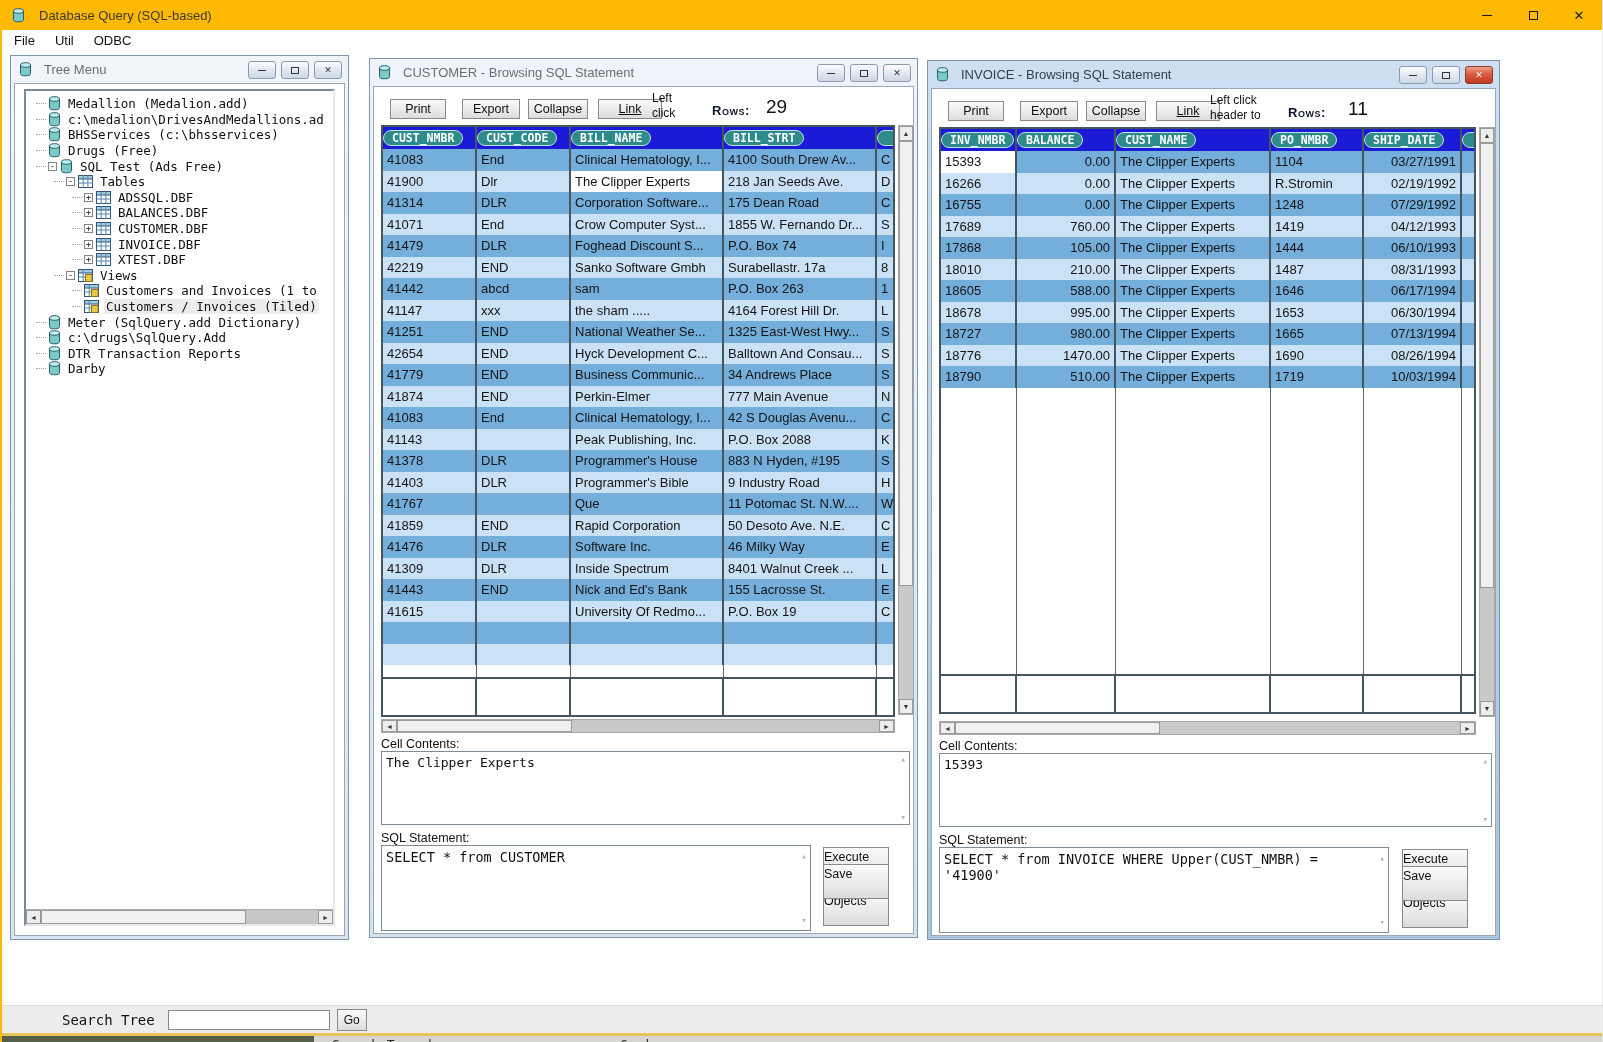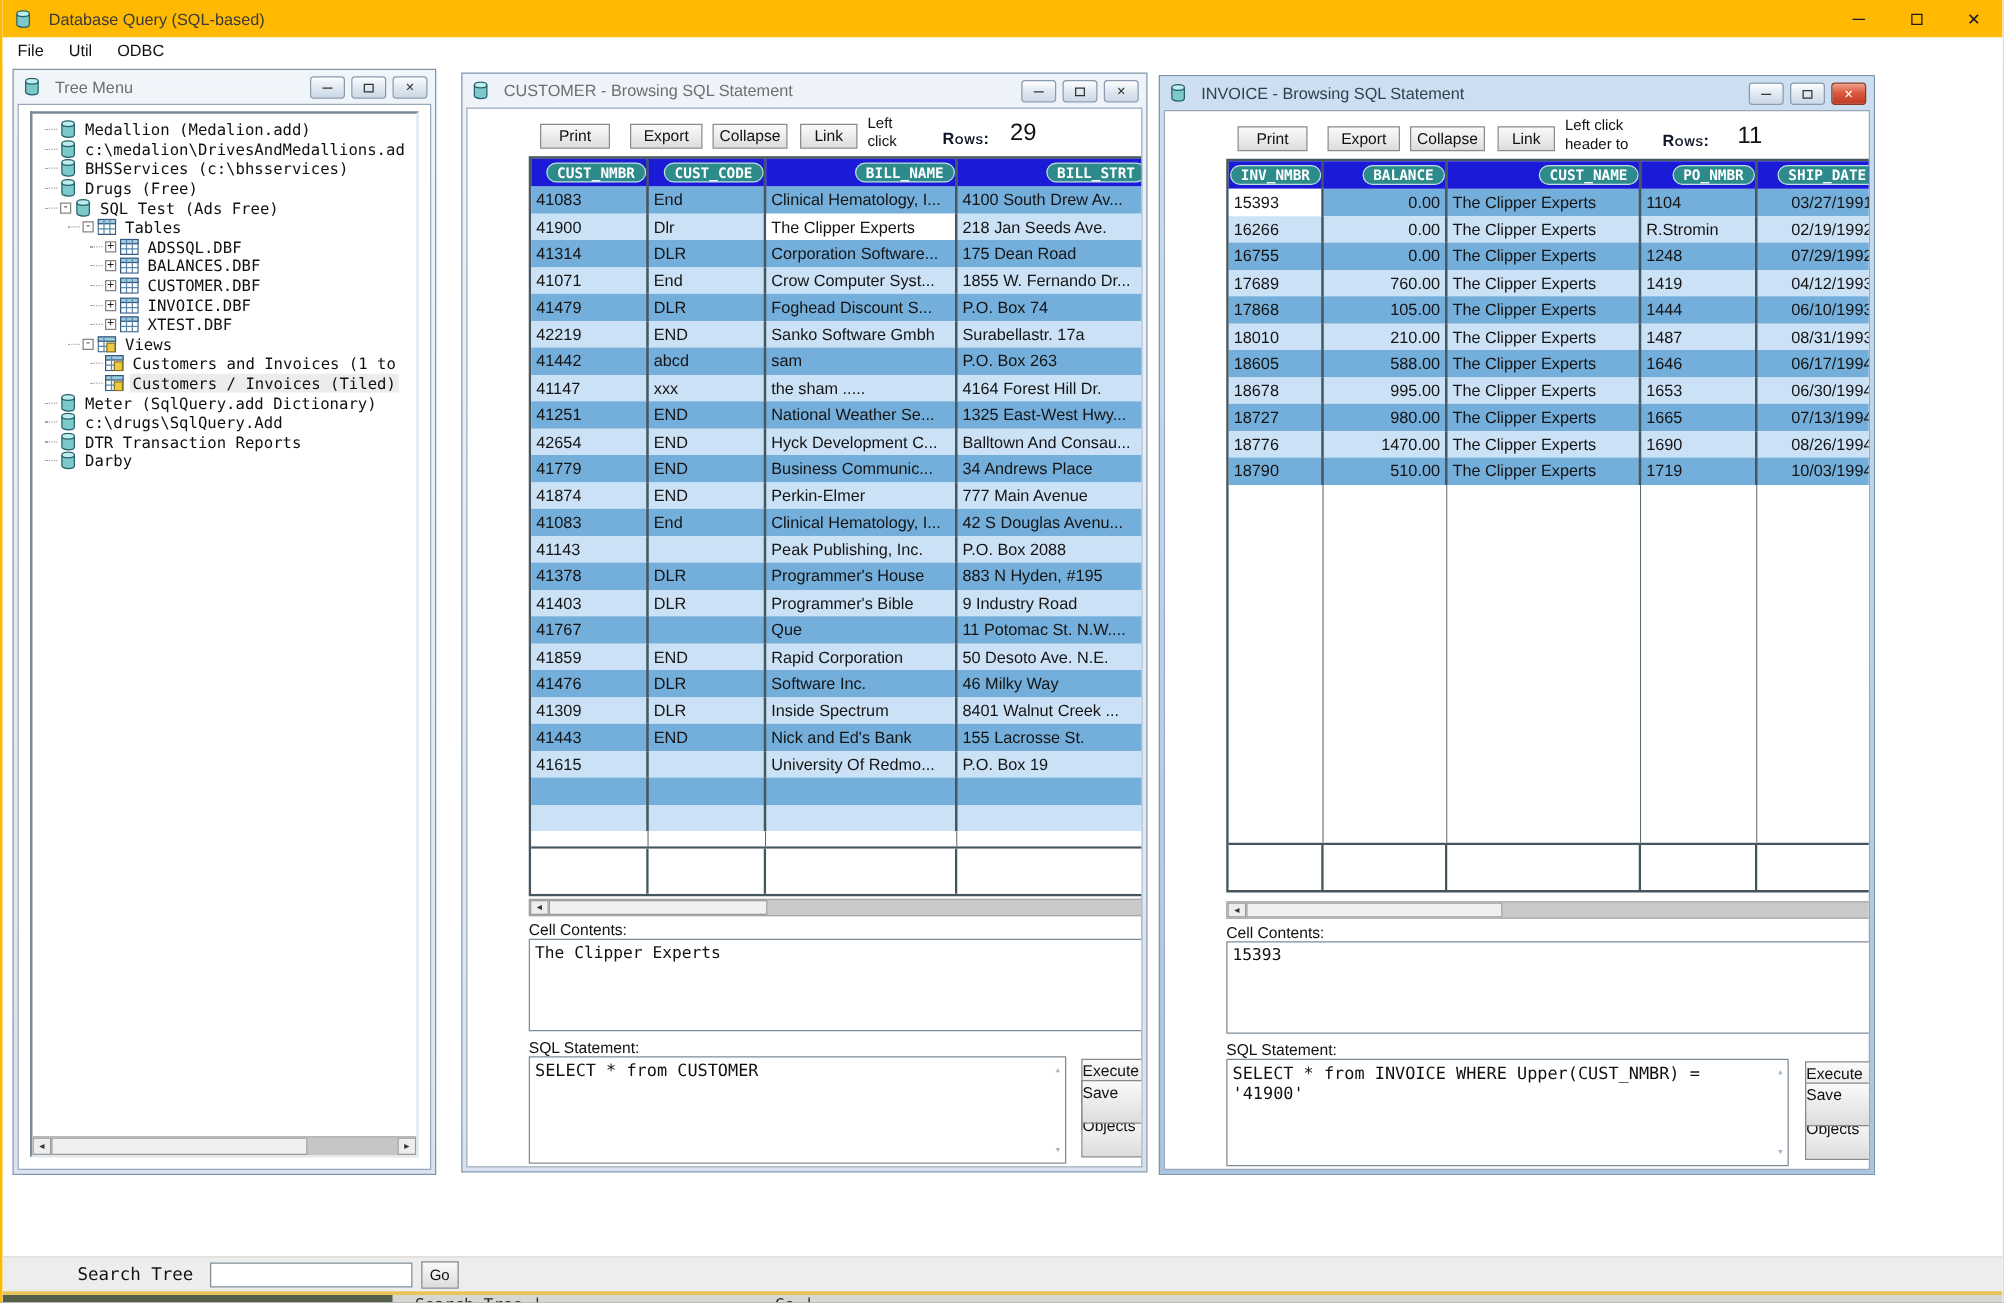--- a/index.html
+++ b/index.html
@@ -28,21 +28,21 @@
             font-size:13px; color:#6E6E6E; position:relative; }
 .titlebar .t-title { margin-left:7px; white-space:nowrap; }
 .win-controls { position:absolute; top:5px; right:6px; display:flex; gap:5px; }
 .wc-btn { width:28px; height:18px; border:1px solid #8A9BAD; border-radius:3px;
           background:linear-gradient(#FDFEFF,#E3EAF2 45%,#CBD8E6);
           display:flex; align-items:center; justify-content:center; font-size:9px; color:#333; }
 .wc-btn .glyph-min { width:8px; border-bottom:1px solid #333; }
 .wc-btn .glyph-max { width:8px; height:7px; border:1px solid #333; }
 .wc-close-active { background:linear-gradient(#F2A08D,#D95B40 45%,#C03A20); color:#FFF; border-color:#8E3A2A; }
 .window-body { position:absolute; left:3px; right:3px; top:27px; bottom:3px;
-               background:#FFF; border:1px solid #98A8B8;padding-left:42px; }
+               background:#FFF; border:1px solid #98A8B8; }
 
 .tree-window { left:8px; top:55px; width:339px; height:885px; background:linear-gradient(#F0F5FA,#D9E4F0); }
 .customer-window { left:367px; top:58px; width:549px; height:880px; background:linear-gradient(#EFF4FA,#D7E2EF); }
 .invoice-window { left:925px; top:60px; width:573px; height:880px; background:linear-gradient(#CDDFF1,#A9C4DE); }
 .invoice-window .titlebar { color:#30404F; }
 
 
 .tree-box { position:absolute; left:9px; top:5px; right:9px; bottom:9px; background:#FFF;
             border:2px solid; border-color:#7A8A99 #E4E9EE #E4E9EE #7A8A99; overflow:hidden; padding-top:5px; }
 .tree-row { height:15.6px; display:flex; align-items:center;
@@ -60,37 +60,37 @@
           font-size:7px; color:#333; display:flex; align-items:center; justify-content:center; }
 .th-left { left:0; } .th-right { right:0; }
 .th-thumb { position:absolute; left:15px; top:0; width:205px; height:14px; background:#F0F0F0; border:1px solid #9A9A9A; }
 
 
 .browse-body { position:relative; width:100%; height:100%; overflow:hidden; }
 .tb-btn { position:absolute; top:12px; height:20px; border:1px solid #8A8A8A;
           background:linear-gradient(#FAFAFA,#E9E9E9 60%,#DCDCDC);
           font-size:12.5px; color:#111; text-align:center; line-height:18px; }
 .tb-print { left:16px; width:56px; } .tb-export { left:88px; width:58px; }
-.tb-collapse { left:154px; width:60px; } .tb-link { left:224px; width:46px; }
+.tb-collapse { left:154px; width:60px; } .tb-link { left:224px; width:64px;text-decoration:underline; }
 .hint { position:absolute; left:278px; top:4px; width:58px; height:37px; overflow:hidden;
         font-size:12px; line-height:14.5px; color:#111; }
 .hint-more { letter-spacing:1px; }
 .rows-label { position:absolute; top:16px; font-weight:bold; color:#0f172a; font-size:13px;
               font-variant:small-caps; letter-spacing:.5px; }
 .rows-value { position:absolute; top:9px; font-size:19px; color:#111; }
 .customer-window .rows-label { left:338px; } .customer-window .rows-value { left:392px; }
 .invoice-window .rows-label { left:356px; } .invoice-window .rows-value { left:416px; }
 
 .grid-zone { position:absolute; left:7px; top:38px; display:flex; align-items:flex-start; }
 .grid { border:2px solid #46565E; background:#FFF; }
 .ggrid { display:grid; }
 .customer-window .ggrid { grid-template-columns:94px 94px 153px 153px 16px; }
 .invoice-window  .ggrid { grid-template-columns:76px 99px 155px 93px 98px 12px; }
 .hcell { height:22px; background:#1B1BD7; border-right:2px solid #46565E;
-         display:flex; align-items:center; justify-content:flex-end; overflow:hidden; }
+         display:flex; align-items:center; justify-content:flex-start; overflow:hidden; }
 .hcell:last-child { border-right:none; }
 .pill { background:#2E8B8B; border:1px solid #BFE0E0; border-radius:8px; color:#FFF;
         font-family:"DejaVu Sans Mono",monospace; font-weight:bold; font-size:11.5px;
         padding:0 8px; line-height:14px; white-space:nowrap; }
 .pill-sliver { width:24px; height:16px; padding:0; margin-right:-16px; }
 .grid-row .cell { height:21.5px; line-height:21.5px; border-right:2px solid #46565E; padding:0 4px;
         font-size:13px; color:#141414; white-space:nowrap; overflow:hidden; }
 .grid-row .cell:last-child { border-right:none; }
 .grid-body .grid-row:nth-child(odd) { background:#74AEDB; }
 .grid-body .grid-row:nth-child(even) { background:#CBE1F5; }

